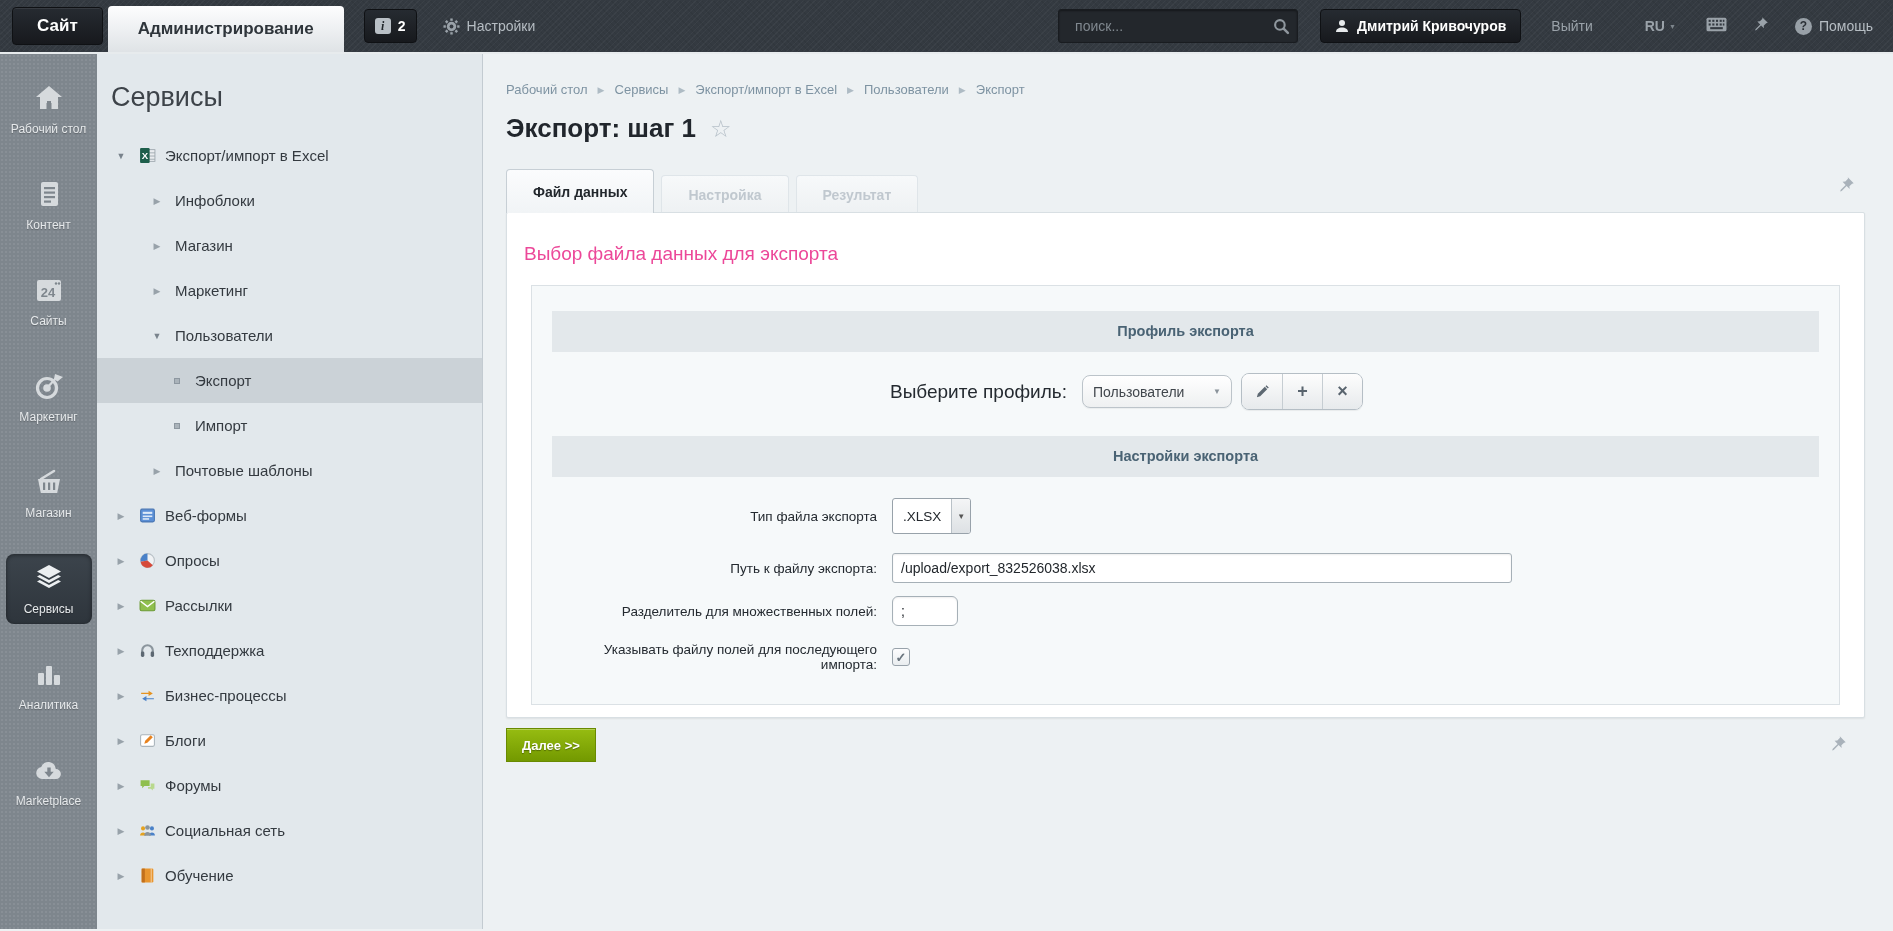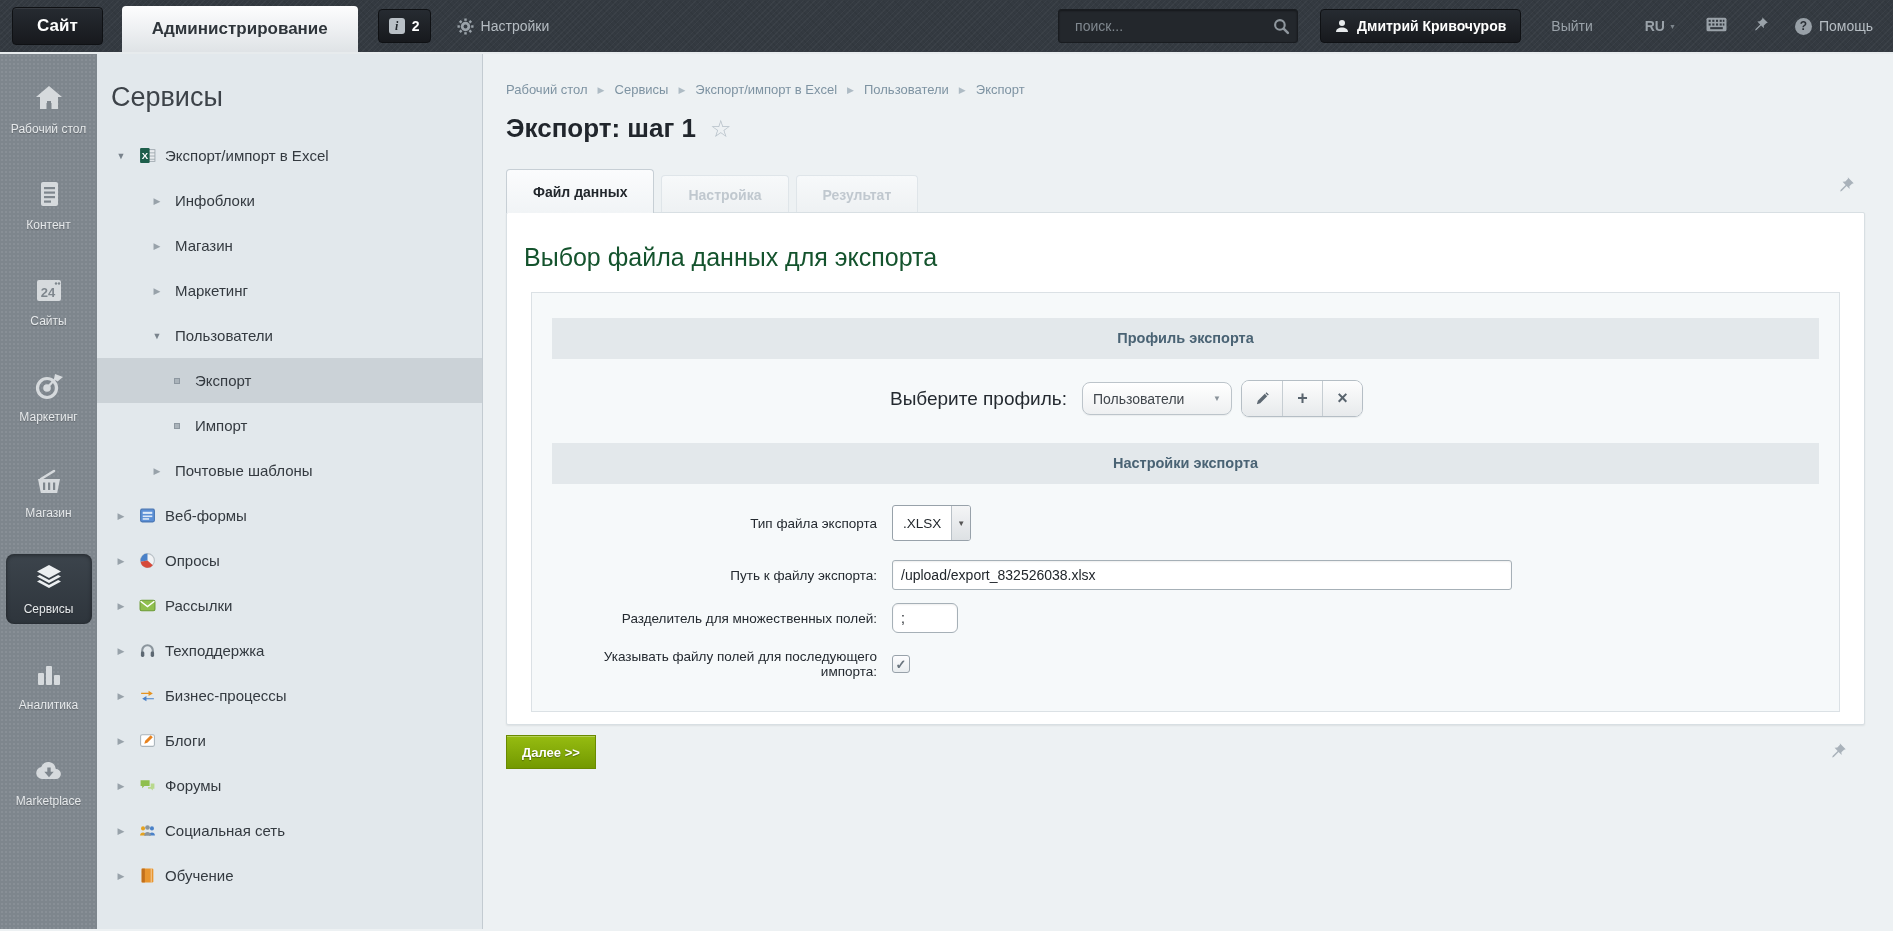--- a/index.html
+++ b/index.html
@@ -9,21 +9,21 @@
 
 .topbar{height:54px;display:flex;align-items:center;position:relative;
  background:#343a41;
  background-image:repeating-linear-gradient(135deg,rgba(255,255,255,.035) 0 1px,transparent 1px 4px),
   repeating-linear-gradient(45deg,rgba(0,0,0,.06) 0 1px,transparent 1px 4px);
  border-bottom:2px solid #e7ebed}
 .site-tab{margin-left:12px;height:38px;padding:0 24px;border-radius:4px;
  background:linear-gradient(#262b31,#17191d);border:1px solid #0f1114;
  color:#fff;font-size:17px;font-weight:bold;display:flex;align-items:center;
  box-shadow:inset 0 1px 0 rgba(255,255,255,.08)}
-.admin-tab{margin-left:19px;height:46px;padding:0 30px;border-radius:4px 4px 0 0;align-self:flex-end;
+.admin-tab{margin-left:5px;height:46px;padding:0 30px;border-radius:4px 4px 0 0;align-self:flex-end;
  background:linear-gradient(#fdfdfe,#dfe3e6);color:#2f353b;font-size:17px;font-weight:bold;
  display:flex;align-items:center}
 .notify-badge{margin-left:20px;height:34px;padding:0 10px;border-radius:4px;
  background:linear-gradient(#262b31,#17191d);border:1px solid #0f1114;
  display:flex;align-items:center;gap:7px}
 .i-chip{width:16px;height:16px;border-radius:3px;background:#b9c0c6;color:#21262b;
  font-family:"Liberation Serif",serif;font-weight:bold;font-style:italic;font-size:12px;
  display:flex;align-items:center;justify-content:center}
 .notify-count{color:#fff;font-size:14px;font-weight:bold}
 .tb-item{display:flex;align-items:center;gap:7px;color:#b6bdc3;font-size:14px;cursor:default}
@@ -86,21 +86,21 @@
 .tabs-row{display:flex;align-items:flex-end;gap:7px;margin-top:24px;position:relative;top:1px}
 .tab{height:38px;padding:0 26px;display:flex;align-items:center;font-size:14px;font-weight:bold;
  border:1px solid #dfe5e9;border-bottom:none;border-radius:4px 4px 0 0;
  background:linear-gradient(#f7f9fa,#eef1f3);color:#c0c8cf;cursor:pointer}
 .tab.active{height:44px;background:linear-gradient(#fbfcfd,#f1f4f6);border-color:#c7cfd5;
  color:#22272c;z-index:2}
 .tabs-pin{position:absolute;right:10px;bottom:16px;cursor:pointer}
 
 .panel{background:#fff;border:1px solid #d8dfe3;border-radius:2px;box-shadow:0 1px 2px rgba(0,0,0,.07);
  padding:30px 0 12px;position:relative;z-index:1}
-.panel-heading{font-size:25px;font-weight:normal;color:#14532d;margin:0 4px 0 17px}
+.panel-heading{font-size:19px;font-weight:normal;color:#ec4899;margin:0 4px 0 17px}
 .form-box{margin:20px 24px 0;background:#f6f9fa;border:1px solid #dbe1e5;
  padding:25px 20px 32px}
 .section-bar{height:41px;line-height:41px;background:#e3e8eb;text-align:center;
  font-weight:bold;font-size:14.5px;color:#4a6374}
 .sb2{margin-top:26px}
 .frow{display:flex;align-items:center}
 .flabel{width:340px;padding-right:15px;text-align:right;font-size:13.5px;color:#242a30;flex:none}
 .profile-row{margin-top:21px}
 .profile-row .flabel{width:530px;font-size:19px}
 .row-type{margin-top:21px}

